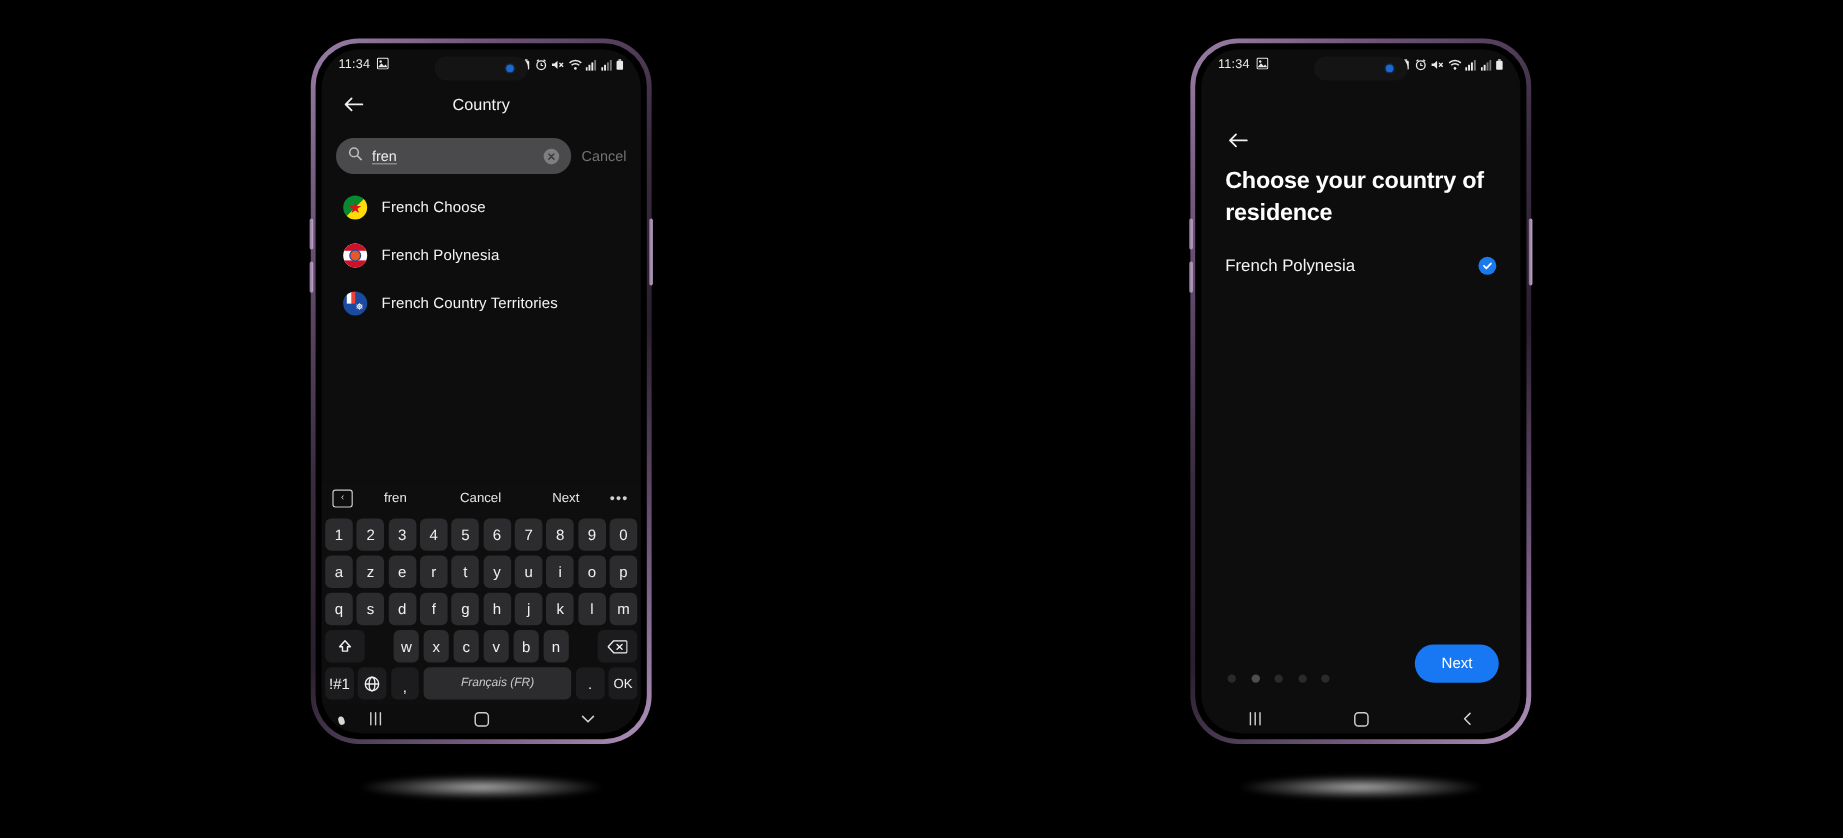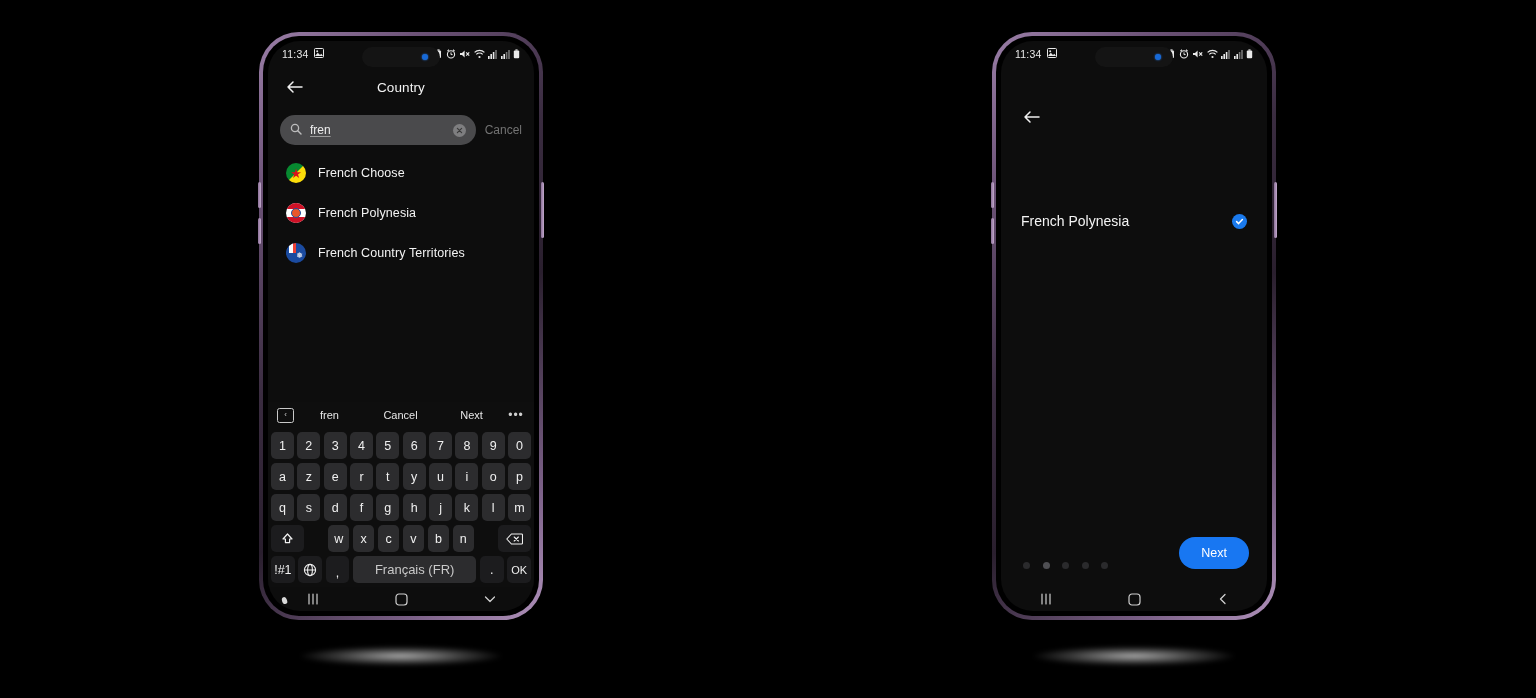--- a/index.html
+++ b/index.html
@@ -77,21 +77,21 @@
   .suggest-bar{display:flex;align-items:center;height:26px;padding:0 6px;box-sizing:border-box;}
   .sug-clip{width:15px;height:13px;border:1.2px solid #c9c9c9;border-radius:2.5px;display:flex;
     align-items:center;justify-content:center;color:#c9c9c9;font-size:8px;line-height:1;cursor:pointer;flex:0 0 auto;}
   .sug-item{flex:1;text-align:center;color:#e6e6e6;font-size:11px;cursor:pointer;}
   .sug-more{width:18px;text-align:center;color:#cfcfcf;font-size:12px;cursor:pointer;flex:0 0 auto;letter-spacing:1px;}
   .krow{display:flex;justify-content:center;gap:3.5px;margin-top:4px;}
   .key{background:#2c2c2e;border-radius:5px;height:27px;flex:1;display:flex;align-items:center;
     justify-content:center;color:#f0f0f0;font-size:12.5px;cursor:pointer;user-select:none;}
   .key.dark{background:#1c1c1e;}
   .key.wide{flex:1.55;}
-  .key.space{flex:5.2;font-size:13px;color:#c9c9c9;}
+  .key.space{flex:5.2;font-size:10px;color:#c9c9c9;font-style:italic;}
   .key.narrow{flex:.78;}
   .key svg{display:block;}
 
   
   .navbar{position:absolute;left:0;right:0;bottom:0;height:24px;display:flex;align-items:center;
     justify-content:space-around;color:#cfcfcf;}
   .navbar span{cursor:pointer;display:flex;align-items:center;justify-content:center;}
   .nav-dot{position:absolute;left:14px;bottom:7px;width:5px;height:7px;border-radius:50% 50% 40% 40%;
     background:#d8d8d8;transform:rotate(-18deg);}
 
@@ -409,20 +409,21 @@
         <div class="island">
           <div class="cam"></div>
         </div>
 
         <div class="onb-back">
           <svg width="17" height="14" viewBox="0 0 17 14">
             <path d="M16 7 H2 M7 2 L2 7 L7 12" stroke="#f0f0f0" stroke-width="1.5" fill="none" stroke-linecap="round" stroke-linejoin="round"></path>
           </svg>
         </div>
 
+        <div class="onb-heading">Choose your country of residence</div>
 
         <div class="onb-row">
           <span class="onb-row-label">French Polynesia</span>
           <span class="check">
             <svg width="9" height="9" viewBox="0 0 9 9">
               <path d="M1.6 4.6 L3.6 6.6 L7.4 2.6" stroke="#fff" stroke-width="1.5" fill="none" stroke-linecap="round" stroke-linejoin="round"></path>
             </svg>
           </span>
         </div>
 

